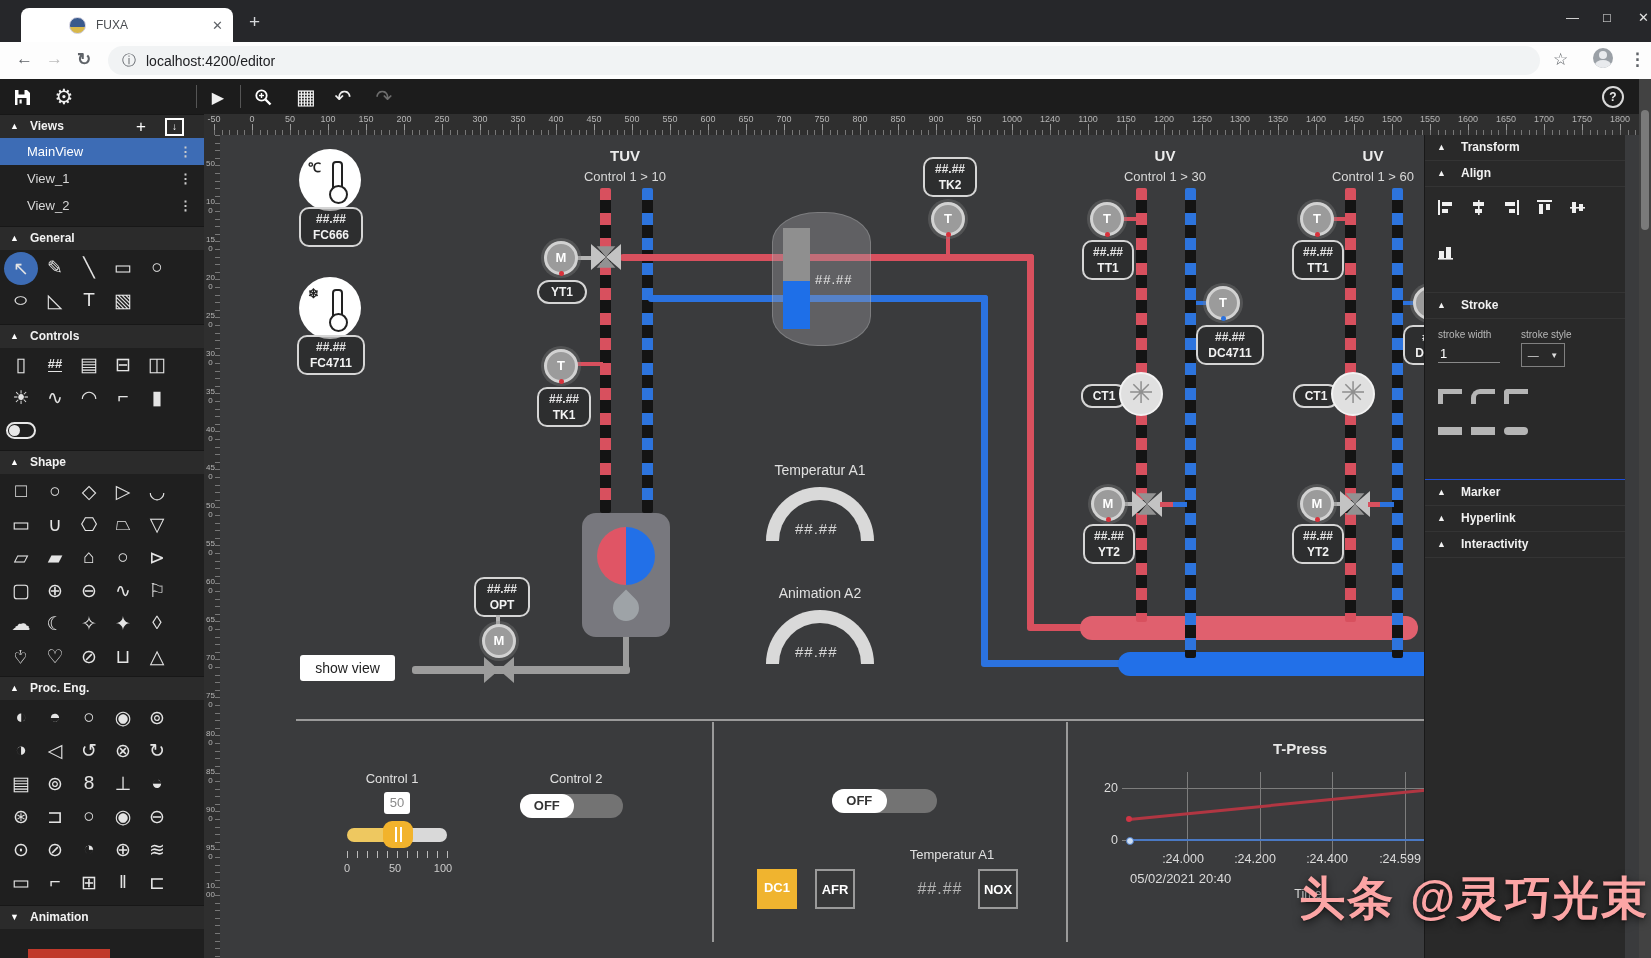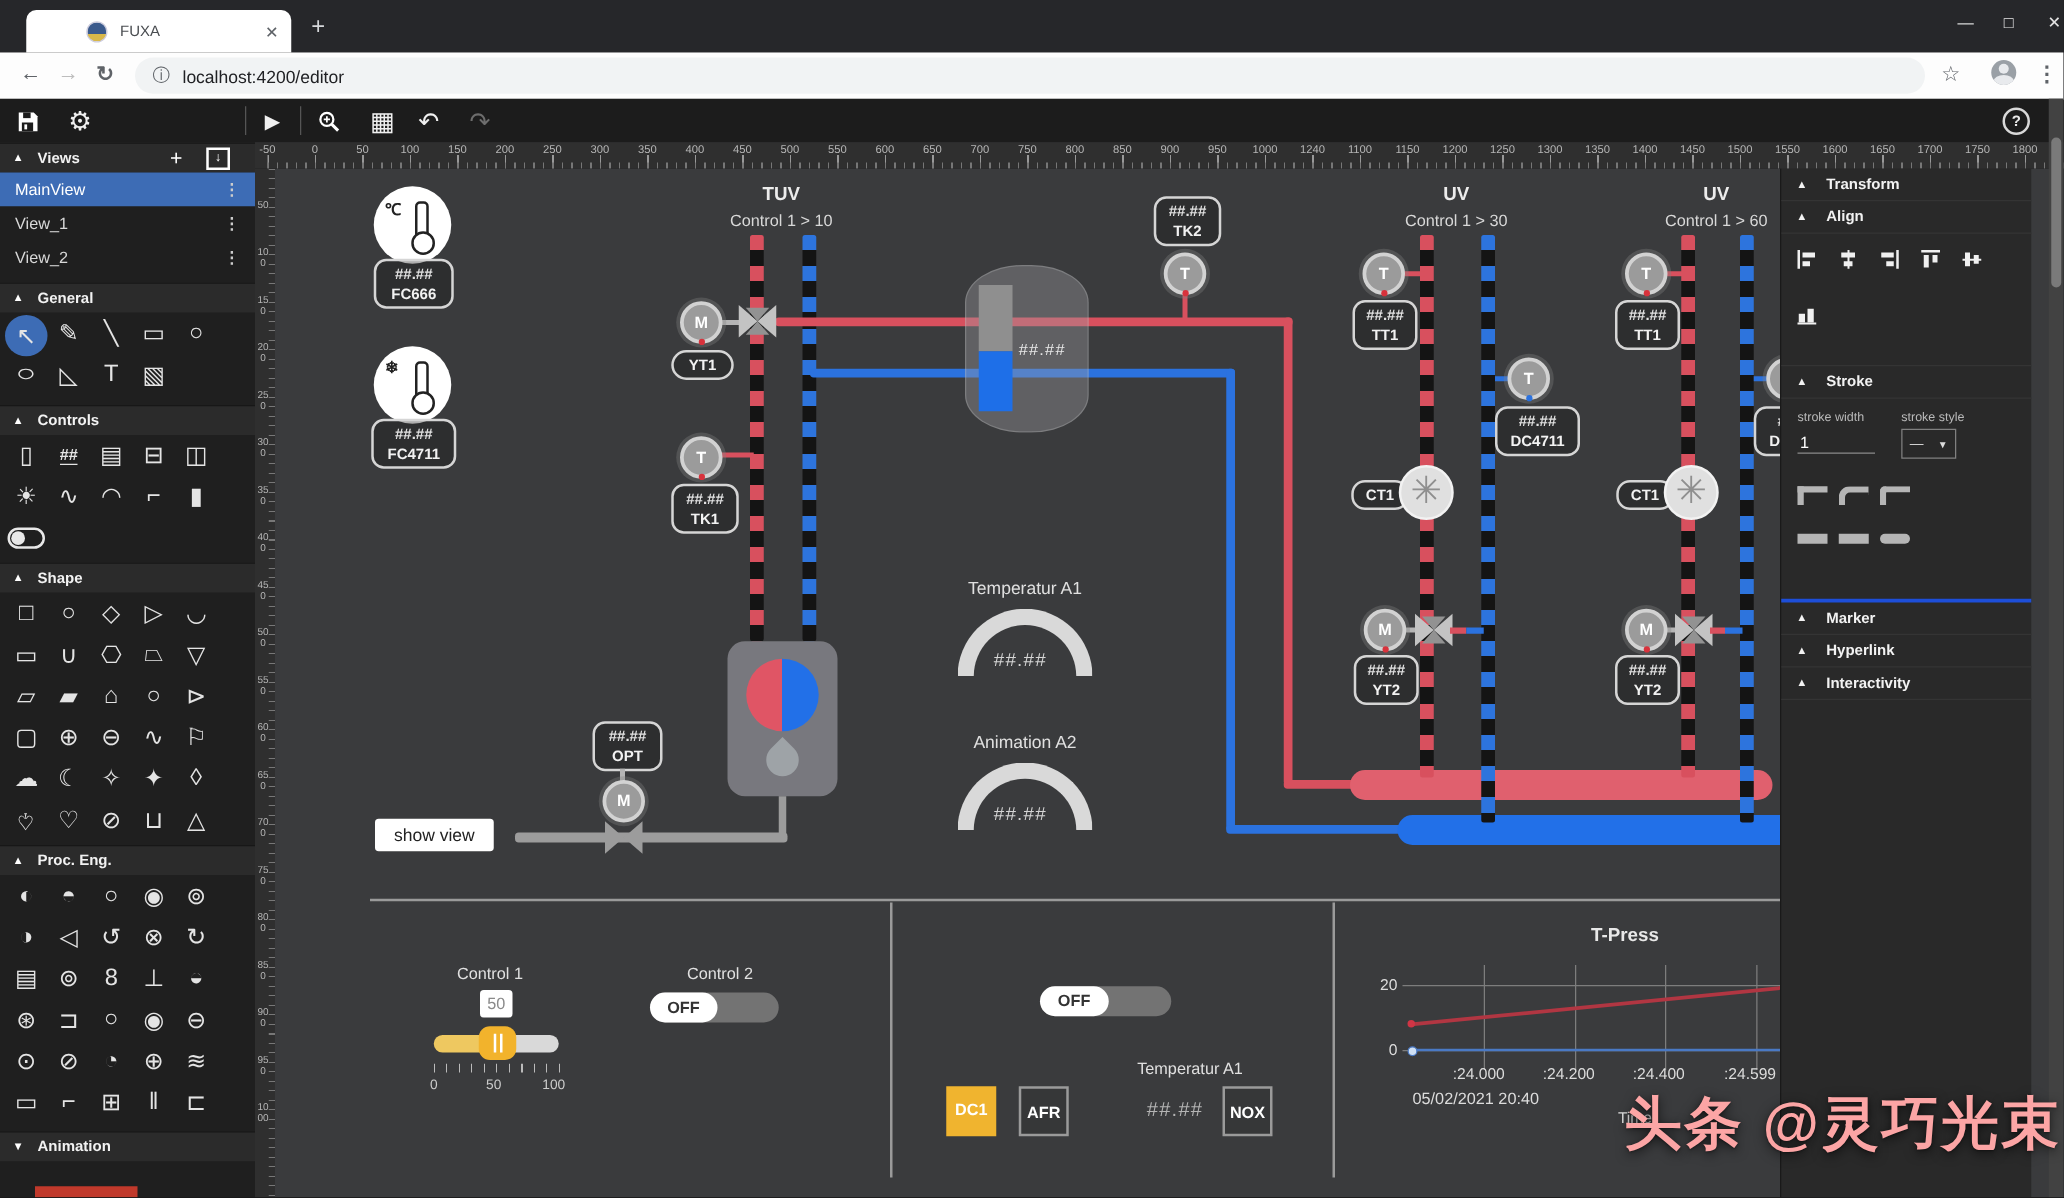--- a/index.html
+++ b/index.html
@@ -37,21 +37,21 @@
 background-image:repeating-linear-gradient(180deg,#777 0 1px,transparent 1px 7.6px);background-size:5px 100%;background-position:right 0;background-repeat:no-repeat}
 .vlabels{left:204px;top:159px;width:14px}
 .vrl{display:block;height:38px;width:9px;margin-left:2px;font-size:8px;line-height:9px;color:#b5b5b5;word-break:break-all;text-align:center}
 
 .sidebar{left:0;top:114px;width:204px;height:844px;background:#1f1f1f}
 .shead{left:0;width:204px;height:23px;background:#2b2b2b;border-top:1px solid #171717;color:#f2f2f2;font-size:12px;font-weight:bold;line-height:23px}
 .shead .chev{position:absolute;left:10px;font-size:9px;color:#fff}
 .shead .ht{margin-left:30px}
 .vrow{position:relative;width:204px;height:27px;color:#d8d8d8;font-size:13px;line-height:27px;cursor:pointer}
 .vrow.selected{background:#3d6cb5;color:#fff}
-.vrow .vl{margin-left:12px}
+.vrow .vl{margin-left:27px}
 .vrow .dots{position:absolute;right:12px;top:0;color:#ccc;font-weight:bold;font-size:13px}
 .grid{display:grid;grid-template-columns:repeat(5,34px);grid-auto-rows:33px;left:4px}
 .cell{width:34px;height:30px;display:flex;align-items:center;justify-content:center;color:#e4e4e4;font-size:19px;cursor:pointer}
 .cell .g{display:inline-block}
 .cell.selected{background:#3d6cb5;border-radius:50%;height:33px}
 .cell.wide .g{transform:scaleX(1.45)}
 .cell.small .g{font-size:13px;font-weight:bold;border-bottom:1px solid #e4e4e4}
 .cell.rot180 .g{transform:rotate(180deg)}
 .cell .toggle-pill{width:26px;height:13px;border:2px solid #e8e8e8;border-radius:9px;position:relative}
 .cell .toggle-pill::after{content:'';position:absolute;left:1px;top:1px;width:11px;height:11px;border-radius:50%;background:#e8e8e8}
@@ -744,21 +744,21 @@
             <rect x="3" y="3" width="4" height="11"></rect>
             <rect x="10" y="5" width="4" height="7"></rect>
           </svg></span>
       <span class="ab" style="left:12px;top:56px"><svg class="alic" viewBox="0 0 17 17" fill="#f0f0f0">
             <rect x="2" y="8" width="5" height="7"></rect>
             <rect x="9" y="4" width="5" height="11"></rect>
             <rect x="1" y="15" width="15" height="1.6"></rect>
           </svg></span>
     </div>
     <div class="phead"><span class="chev">▲</span><span class="ht">Stroke</span></div>
-    <div style="position:relative;height:160px;border-bottom:3px solid #1d4ed8">
+    <div style="position:relative;height:160px;border-bottom:1px solid #1d4ed8">
       <span class="ab plbl" style="left:13px;top:10px">stroke width</span>
       <input class="ab swinput" style="left: 13px; top: 26px;" value="1">
       <span class="ab plbl" style="left:96px;top:10px">stroke style</span>
       <div class="ab ssel" style="left:96px;top:24px">
         <span>—</span>
           <span style="font-size:8px">▼</span>
       </div>
       <div class="ab cornic" style="left:13px;top:70px"></div>
       <div class="ab cornic" style="left:46px;top:70px;border-top-left-radius:9px"></div>
       <div class="ab cornic" style="left:79px;top:70px;border-top-left-radius:4px"></div>

